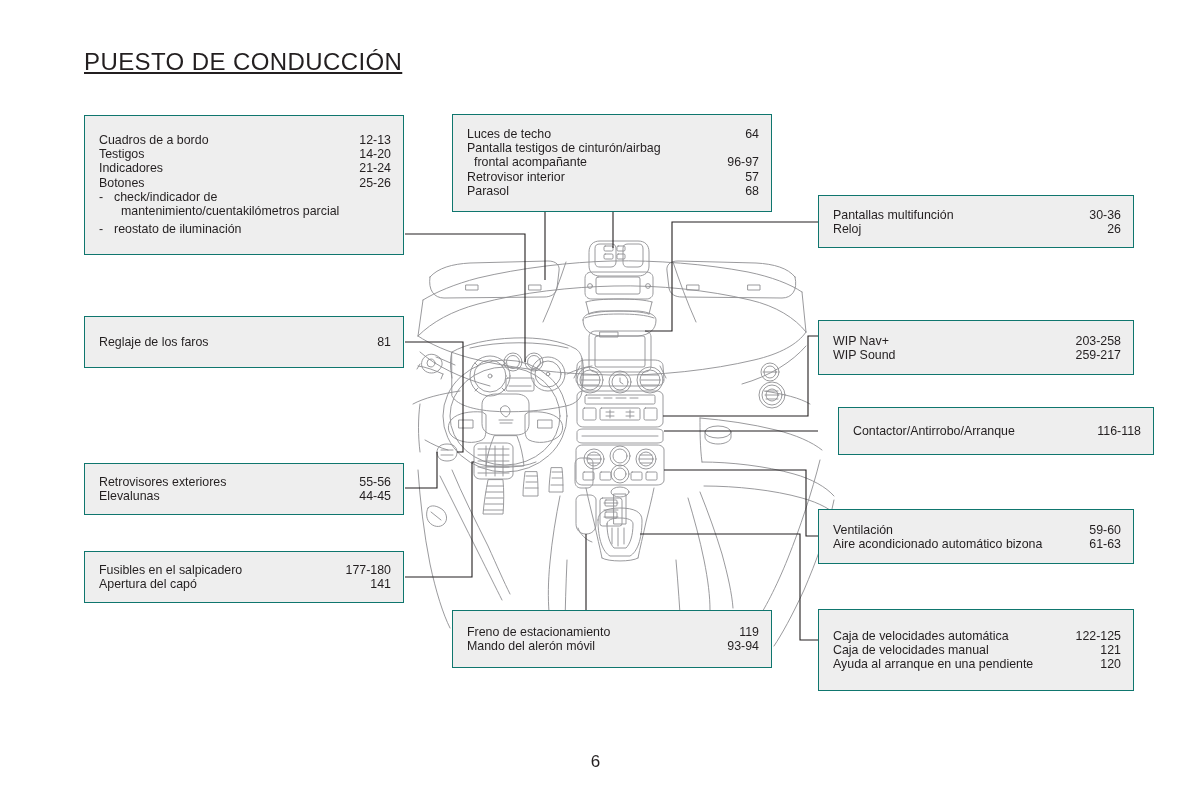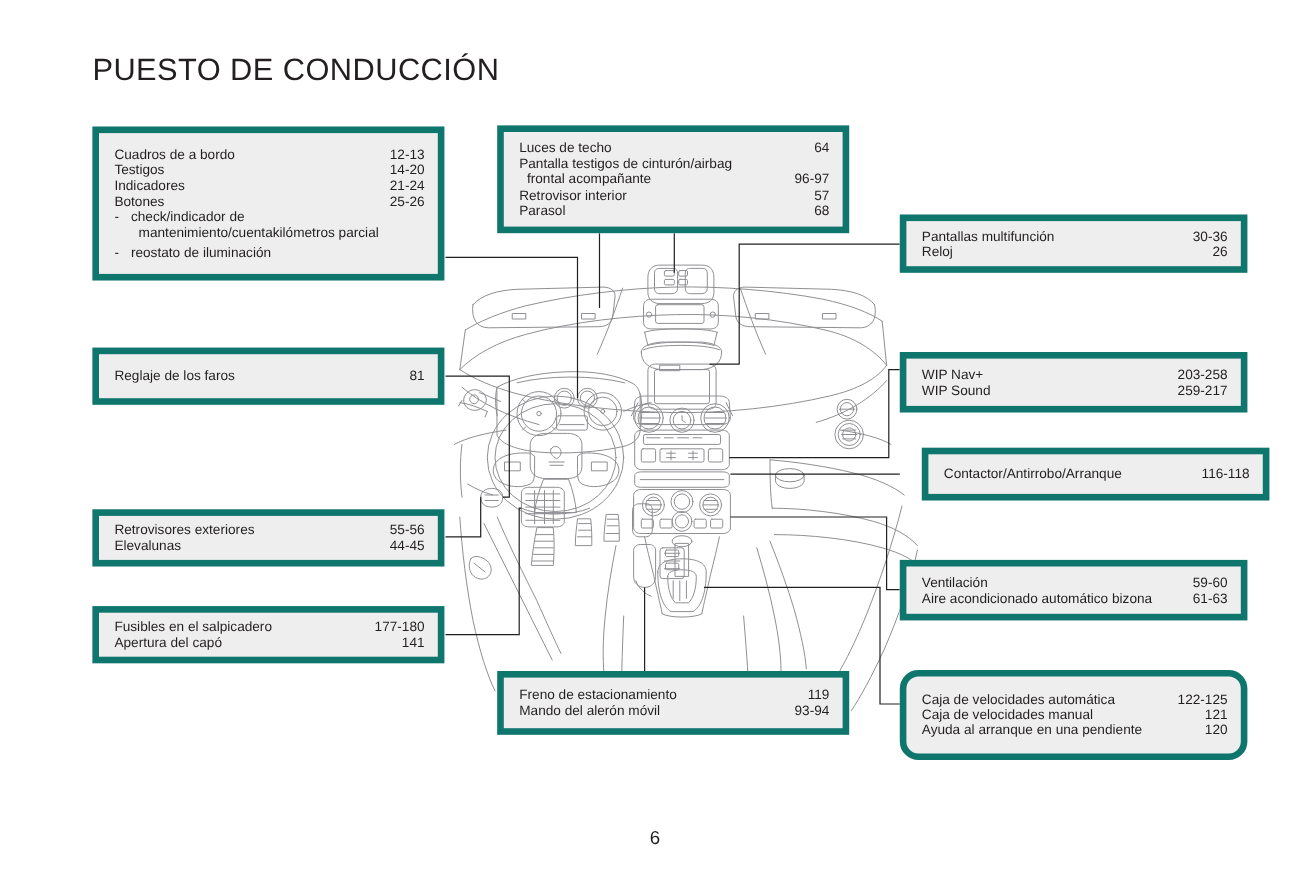--- a/index.html
+++ b/index.html
@@ -19,41 +19,42 @@
     position: absolute;
     left: 0; top: 0;
     width: 1191px;
     height: 794px;
     background: #ffffff;
   }
   .page-title {
     position: absolute;
     left: 84px;
     top: 48px;
-    font-size: 28px;
+    font-size: 24px;
     font-weight: normal;
     letter-spacing: 0.4px;
     color: #231f20;
     white-space: nowrap;
+    text-decoration: underline;
   }
   .page-number {
     position: absolute;
     left: 0;
     top: 752px;
     width: 1191px;
     text-align: center;
     font-size: 17px;
     color: #231f20;
   }
 
   
   .callout {
     position: absolute;
     background: #eeeeee;
-    border: 6px solid #0f766e;
+    border: 1px solid #0f766e;
     box-sizing: border-box;
     z-index: 5;
   }
   .callout .rows {
     position: absolute;
     left: 14px;
     right: 12px;
     top: 50%;
     transform: translateY(-50%);
   }
@@ -483,21 +484,21 @@
         <span class="lbl">Ventilación</span>
         <span class="pg">59-60</span>
       </div>
       <div class="crow">
         <span class="lbl">Aire acondicionado automático bizona</span>
         <span class="pg">61-63</span>
       </div>
     </div>
   </div>
 
-  <div class="callout" style="left:818px; top:609px; width:316px; height:82px;border-radius:17px;">
+  <div class="callout" style="left:818px; top:609px; width:316px; height:82px;">
     <div class="rows">
       <div class="crow">
         <span class="lbl">Caja de velocidades automática</span>
         <span class="pg">122-125</span>
       </div>
       <div class="crow">
         <span class="lbl">Caja de velocidades manual</span>
         <span class="pg">121</span>
       </div>
       <div class="crow">

